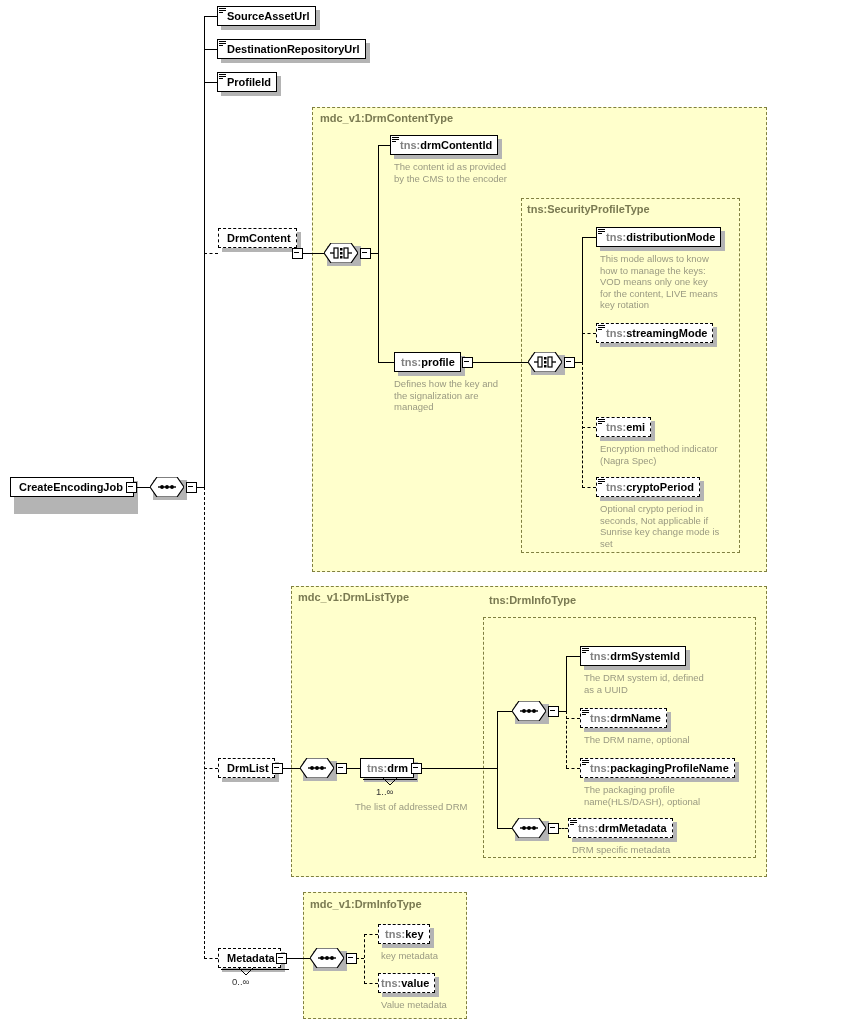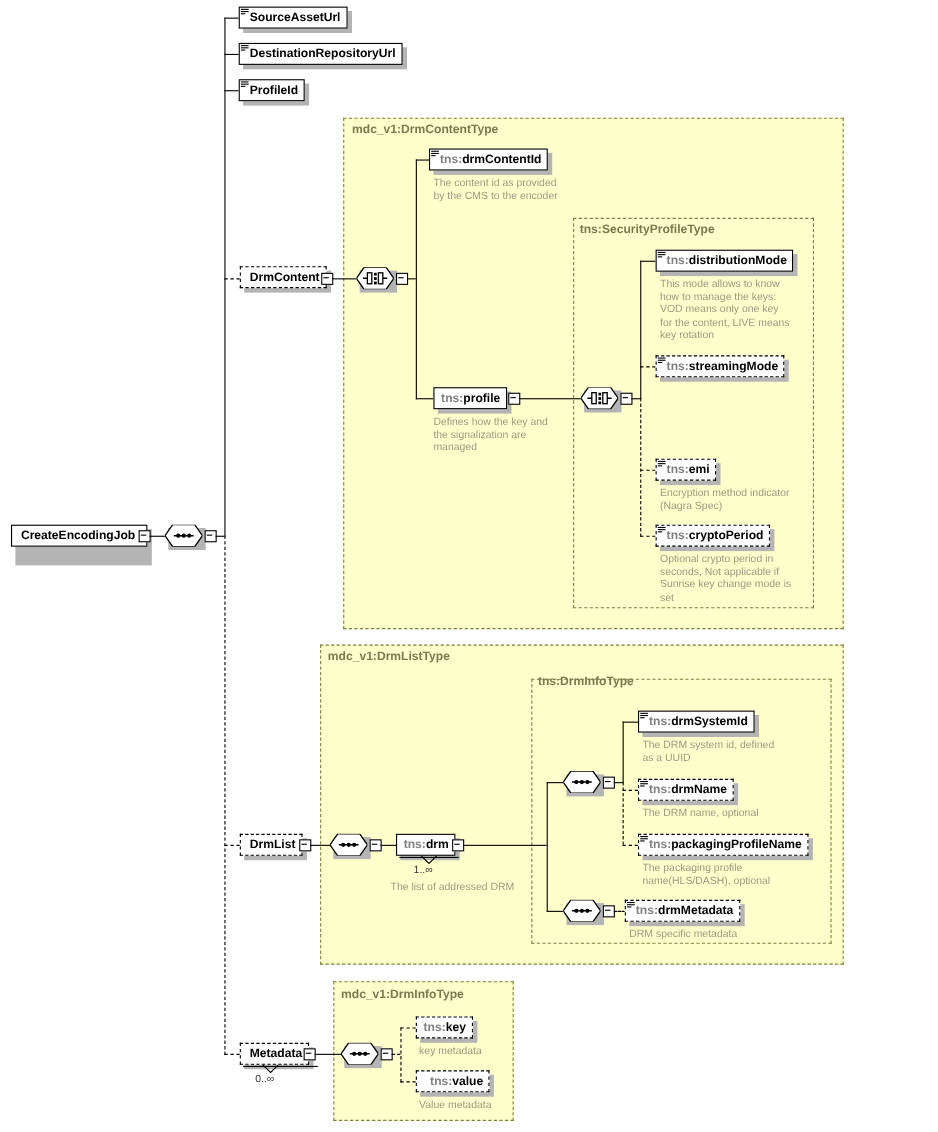--- a/index.html
+++ b/index.html
@@ -59,21 +59,21 @@
   <div class="typebox" style="left:312px;top:107px;width:455px;height:465px;"></div>
   <div class="typelabel" style="left:320px;top:112px;">mdc_v1:DrmContentType</div>
 
   <div class="typebox inner" style="left:521px;top:198px;width:219px;height:355px;"></div>
   <div class="typelabel" style="left:527px;top:203px;">tns:SecurityProfileType</div>
 
   <div class="typebox" style="left:291px;top:586px;width:476px;height:291px;"></div>
   <div class="typelabel" style="left:298px;top:591px;">mdc_v1:DrmListType</div>
 
   <div class="typebox inner" style="left:483px;top:617px;width:273px;height:241px;"></div>
-  <div class="typelabel" style="left:489px;top:614px;">tns:DrmInfoType</div>
+  <div class="typelabel" style="left:489px;top:594px;">tns:DrmInfoType</div>
 
   <div class="typebox" style="left:303px;top:892px;width:164px;height:127px;"></div>
   <div class="typelabel" style="left:310px;top:898px;">mdc_v1:DrmInfoType</div>
 
   <div class="nodewrap" style="left:10px;top:477px;width:124px;height:33px;">
     <div class="sh"></div>
     <div class="nd node" style="width:124px;height:20px;padding-left:8px;">CreateEncodingJob</div>
   </div>
   <div class="expand" style="left:126px;top:482px;"></div>
   <div class="ln lnh" style="left:136px;top:487px;width:14px;"></div>
@@ -121,21 +121,21 @@
     <div class="sh"></div>
     <div class="nd node">ProfileId</div>
     <div class="docmark">
         <i></i>
         <i></i>
         <i></i>
       </div>
   </div>
 
   <div class="dln" style="left:204px;top:253px;width:14px;"></div>
-  <div class="nodewrap" style="left:218px;top:242px;">
+  <div class="nodewrap" style="left:218px;top:228px;">
     <div class="sh"></div>
     <div class="nd node opt" style="padding-left:8px;">DrmContent</div>
   </div>
   <div class="expand" style="left:292px;top:248px;"></div>
   <div class="ln lnh" style="left:302px;top:253px;width:22px;"></div>
 
   <div class="comp" style="left:324px;top:243px;">
     <div class="shd"></div>
     <svg width="34" height="20" viewBox="0 0 34 20">
       <polygon points="7,0 27,0 34,10 27,20 7,20 0,10" fill="#fff" stroke="#000" stroke-width="1.2"></polygon>
@@ -400,17 +400,17 @@
   <div class="dln" style="left:364px;top:983px;width:14px;"></div>
 
   <div class="nodewrap" style="left:378px;top:924px;">
     <div class="sh"></div>
     <div class="nd node opt" style="padding-left:6px;"><span class="ns">tns:</span><span>key</span></div>
   </div>
   <div class="anno" style="left:381px;top:950px;">key metadata</div>
 
   <div class="nodewrap" style="left:378px;top:973px;">
     <div class="sh"></div>
-    <div class="nd node opt" style="padding-left:12px;text-align:center;"><span class="ns">tns:</span><span>value</span></div>
+    <div class="nd node opt" style="padding-left:2px;text-align:center;"><span class="ns">tns:</span><span>value</span></div>
   </div>
   <div class="anno" style="left:381px;top:999px;">Value metadata</div>
 
 </div>
 
 </body></html>

